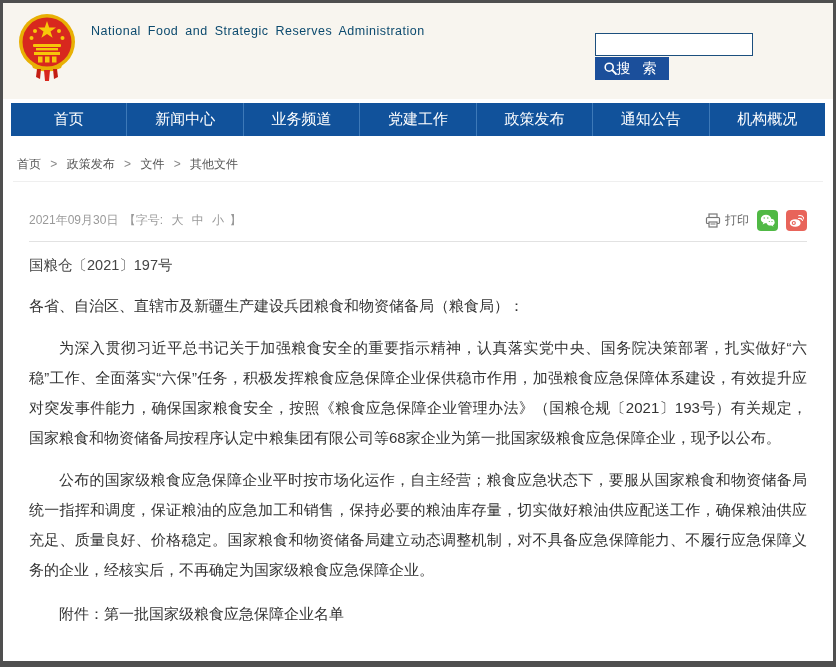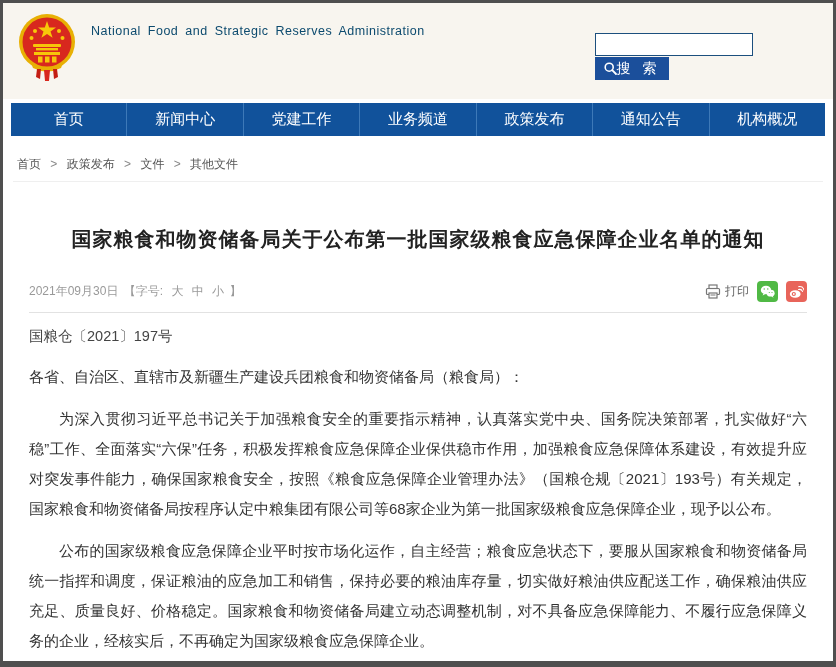--- a/index.html
+++ b/index.html
@@ -180,39 +180,38 @@
           </svg>
         </span>
         <span>搜 索</span>
       </button>
     </div>
   </div>
 
   <div class="nav">
     <div class="nav-item">首页</div>
     <div class="nav-item">新闻中心</div>
+    <div class="nav-item">业务频道</div>
     <div class="nav-item">党建工作</div>
-    <div class="nav-item">业务频道</div>
     <div class="nav-item">政策发布</div>
     <div class="nav-item">通知公告</div>
     <div class="nav-item">机构概况</div>
   </div>
 
   <div class="breadcrumb">
     <span class="crumb">首页</span>
     <span class="sep">&gt;</span>
     <span class="crumb">政策发布</span>
     <span class="sep">&gt;</span>
     <span class="crumb">文件</span>
     <span class="sep">&gt;</span>
     <span class="crumb">其他文件</span>
   </div>
 
   <div class="content">
-    <h1 class="article-title">国家粮食和物资储备局关于公布第一批国家级粮食应急保障企业名单的通知</h1>
 
     <div class="meta-row">
       <div class="meta-left">
         <span>2021年09月30日</span>
         <span>【字号:</span>
         <span class="fs-option">大</span>
         <span class="fs-option">中</span>
         <span class="fs-option">小</span>
         <span>】</span>
       </div>

